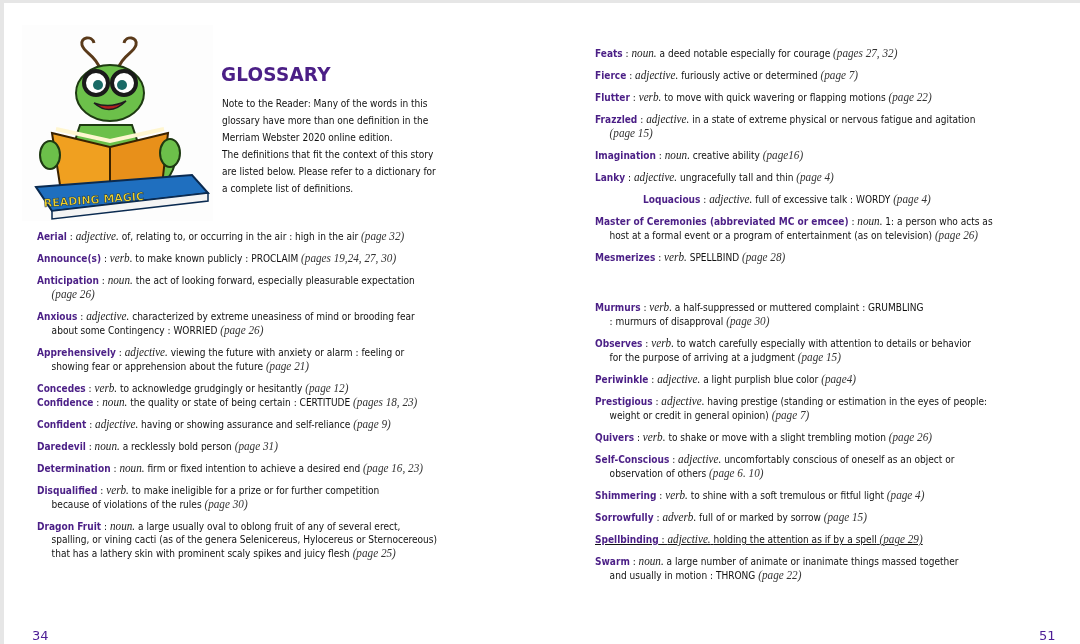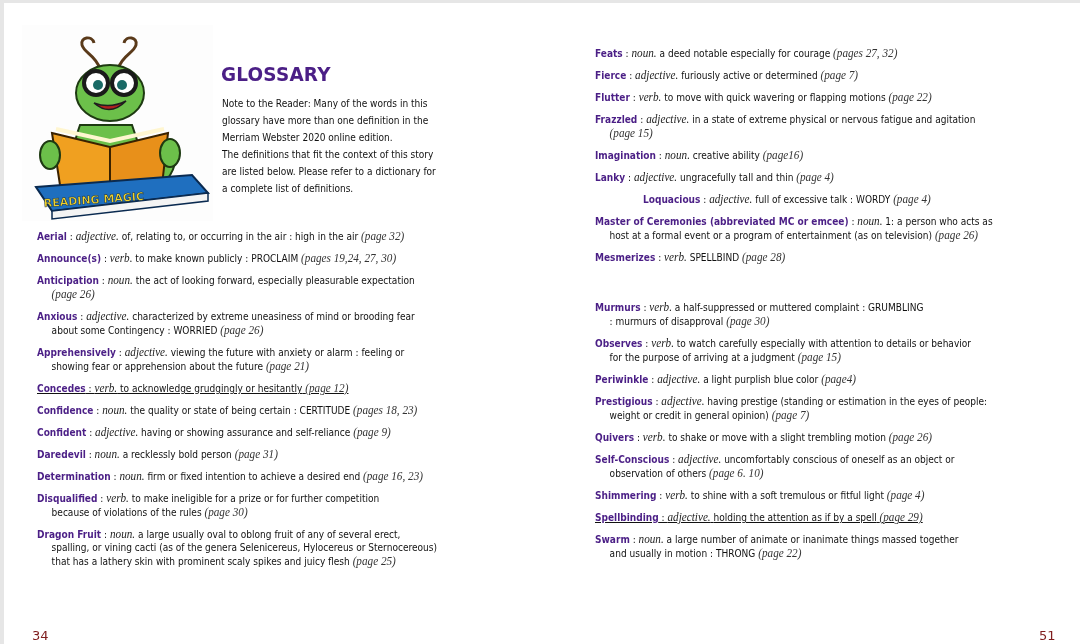--- a/index.html
+++ b/index.html
@@ -37,21 +37,21 @@
     transform-origin: left top;
   }
   .entry .line { white-space: nowrap; transform: scaleX(0.86); transform-origin: left top; }
   .entry .line.cont { padding-left: 17px; }
   .term { color: #4b1f86; font-weight: bold; }
   .pos, .pages { font-family: "Liberation Serif", "DejaVu Serif", serif; font-style: italic; font-size: 13px; color: #222; }
   .pages { color: #333; }
 
   .page-num {
     position: absolute; top: 628px;
-    font-family: "DejaVu Sans", sans-serif; font-size: 13px; color: #7f1d1d;
+    font-family: "DejaVu Sans", sans-serif; font-size: 13px; color: #4c1d95;
   }
   .page-num.left { left: 32px; }
   .page-num.right { left: 1039px; }
 </style>
 </head>
 <body>
 
 <div class="top-strip"></div>
 <div class="left-strip"></div>
 
@@ -108,21 +108,21 @@
       <div class="line cont"><span class="pages">(page 26)</span></div>
     </div>
     <div class="entry" style="margin-bottom: 8px;">
       <div class="line"><span class="term">Anxious</span> : <span class="pos">adjective.</span> <span class="def">characterized by extreme uneasiness of mind or brooding fear</span></div>
       <div class="line cont"><span class="def">about some Contingency : WORRIED</span> <span class="pages">(page 26)</span></div>
     </div>
     <div class="entry" style="margin-bottom: 8px;">
       <div class="line"><span class="term">Apprehensively</span> : <span class="pos">adjective.</span> <span class="def">viewing the future with anxiety or alarm : feeling or</span></div>
       <div class="line cont"><span class="def">showing fear or apprehension about the future</span> <span class="pages">(page 21)</span></div>
     </div>
-    <div class="entry" style="margin-bottom: 8px; text-decoration: underline;">
+    <div class="entry" style="">
       <div class="line"><span class="term">Concedes</span> : <span class="pos">verb.</span> <span class="def">to acknowledge grudgingly or hesitantly</span> <span class="pages">(page 12)</span></div>
     </div>
     <div class="entry" style="margin-bottom: 8px;">
       <div class="line"><span class="term">Confidence</span> : <span class="pos">noun.</span> <span class="def">the quality or state of being certain : CERTITUDE</span> <span class="pages">(pages 18, 23)</span></div>
     </div>
     <div class="entry" style="margin-bottom: 8px;">
       <div class="line"><span class="term">Confident</span> : <span class="pos">adjective.</span> <span class="def">having or showing assurance and self-reliance</span> <span class="pages">(page 9)</span></div>
     </div>
     <div class="entry" style="margin-bottom: 8px;">
       <div class="line"><span class="term">Daredevil</span> : <span class="pos">noun.</span> <span class="def">a recklessly bold person</span> <span class="pages">(page 31)</span></div>
@@ -188,20 +188,23 @@
     <div class="entry" style="margin-bottom: 8px;">
       <div class="line"><span class="term">Quivers</span> : <span class="pos">verb.</span> <span class="def">to shake or move with a slight trembling motion</span> <span class="pages">(page 26)</span></div>
     </div>
     <div class="entry" style="margin-bottom: 8px;">
       <div class="line"><span class="term">Self-Conscious</span> : <span class="pos">adjective.</span> <span class="def">uncomfortably conscious of oneself as an object or</span></div>
       <div class="line cont"><span class="def">observation of others</span> <span class="pages">(page 6. 10)</span></div>
     </div>
     <div class="entry" style="margin-bottom: 8px;">
       <div class="line"><span class="term">Shimmering</span> : <span class="pos">verb.</span> <span class="def">to shine with a soft tremulous or fitful light</span> <span class="pages">(page 4)</span></div>
     </div>
+    <div class="entry" style="margin-bottom: 8px;">
+      <div class="line"><span class="term">Sorrowfully</span> : <span class="pos">adverb.</span> <span class="def">full of or marked by sorrow</span> <span class="pages">(page 15)</span></div>
+    </div>
     <div class="entry" style="margin-bottom: 8px; text-decoration: underline;">
       <div class="line"><span class="term">Spellbinding</span> : <span class="pos">adjective.</span> <span class="def">holding the attention as if by a spell</span> <span class="pages">(page 29)</span></div>
     </div>
     <div class="entry" style="margin-bottom: 13px;">
       <div class="line"><span class="term">Swarm</span> : <span class="pos">noun.</span> <span class="def">a large number of animate or inanimate things massed together</span></div>
       <div class="line cont"><span class="def">and usually in motion : THRONG</span> <span class="pages">(page 22)</span></div>
     </div>
   </div>
 
 <div class="page-num left">34</div>

